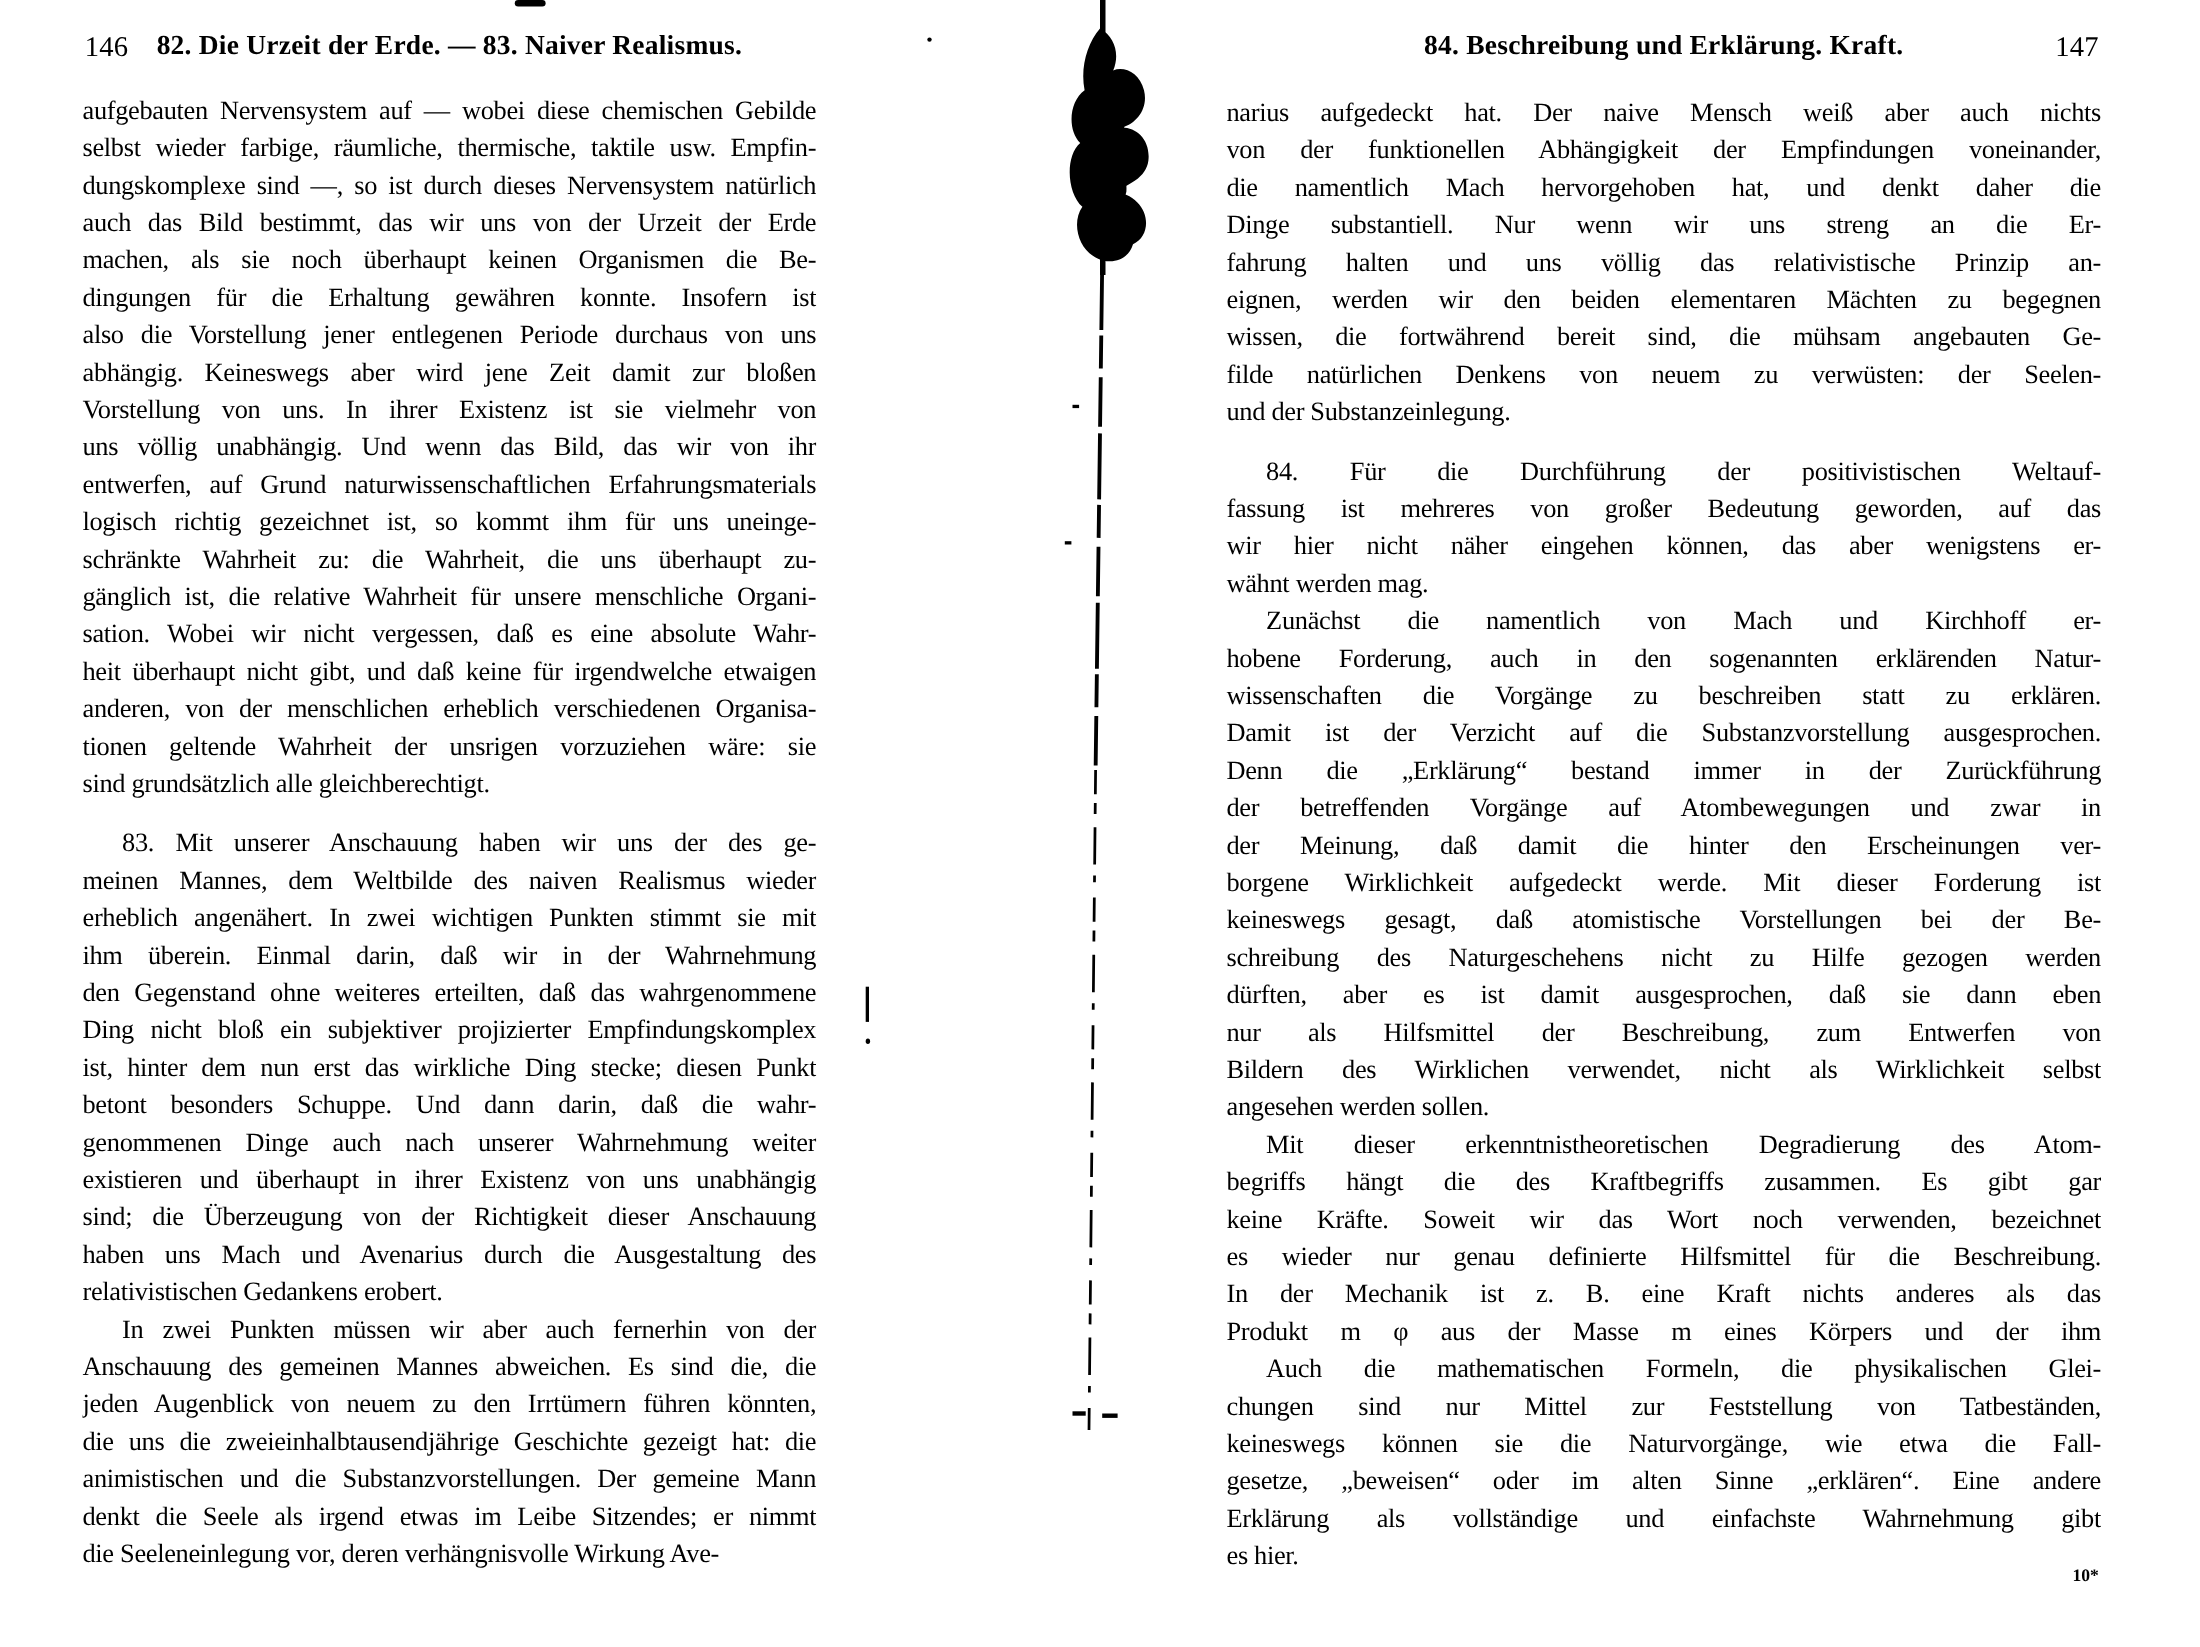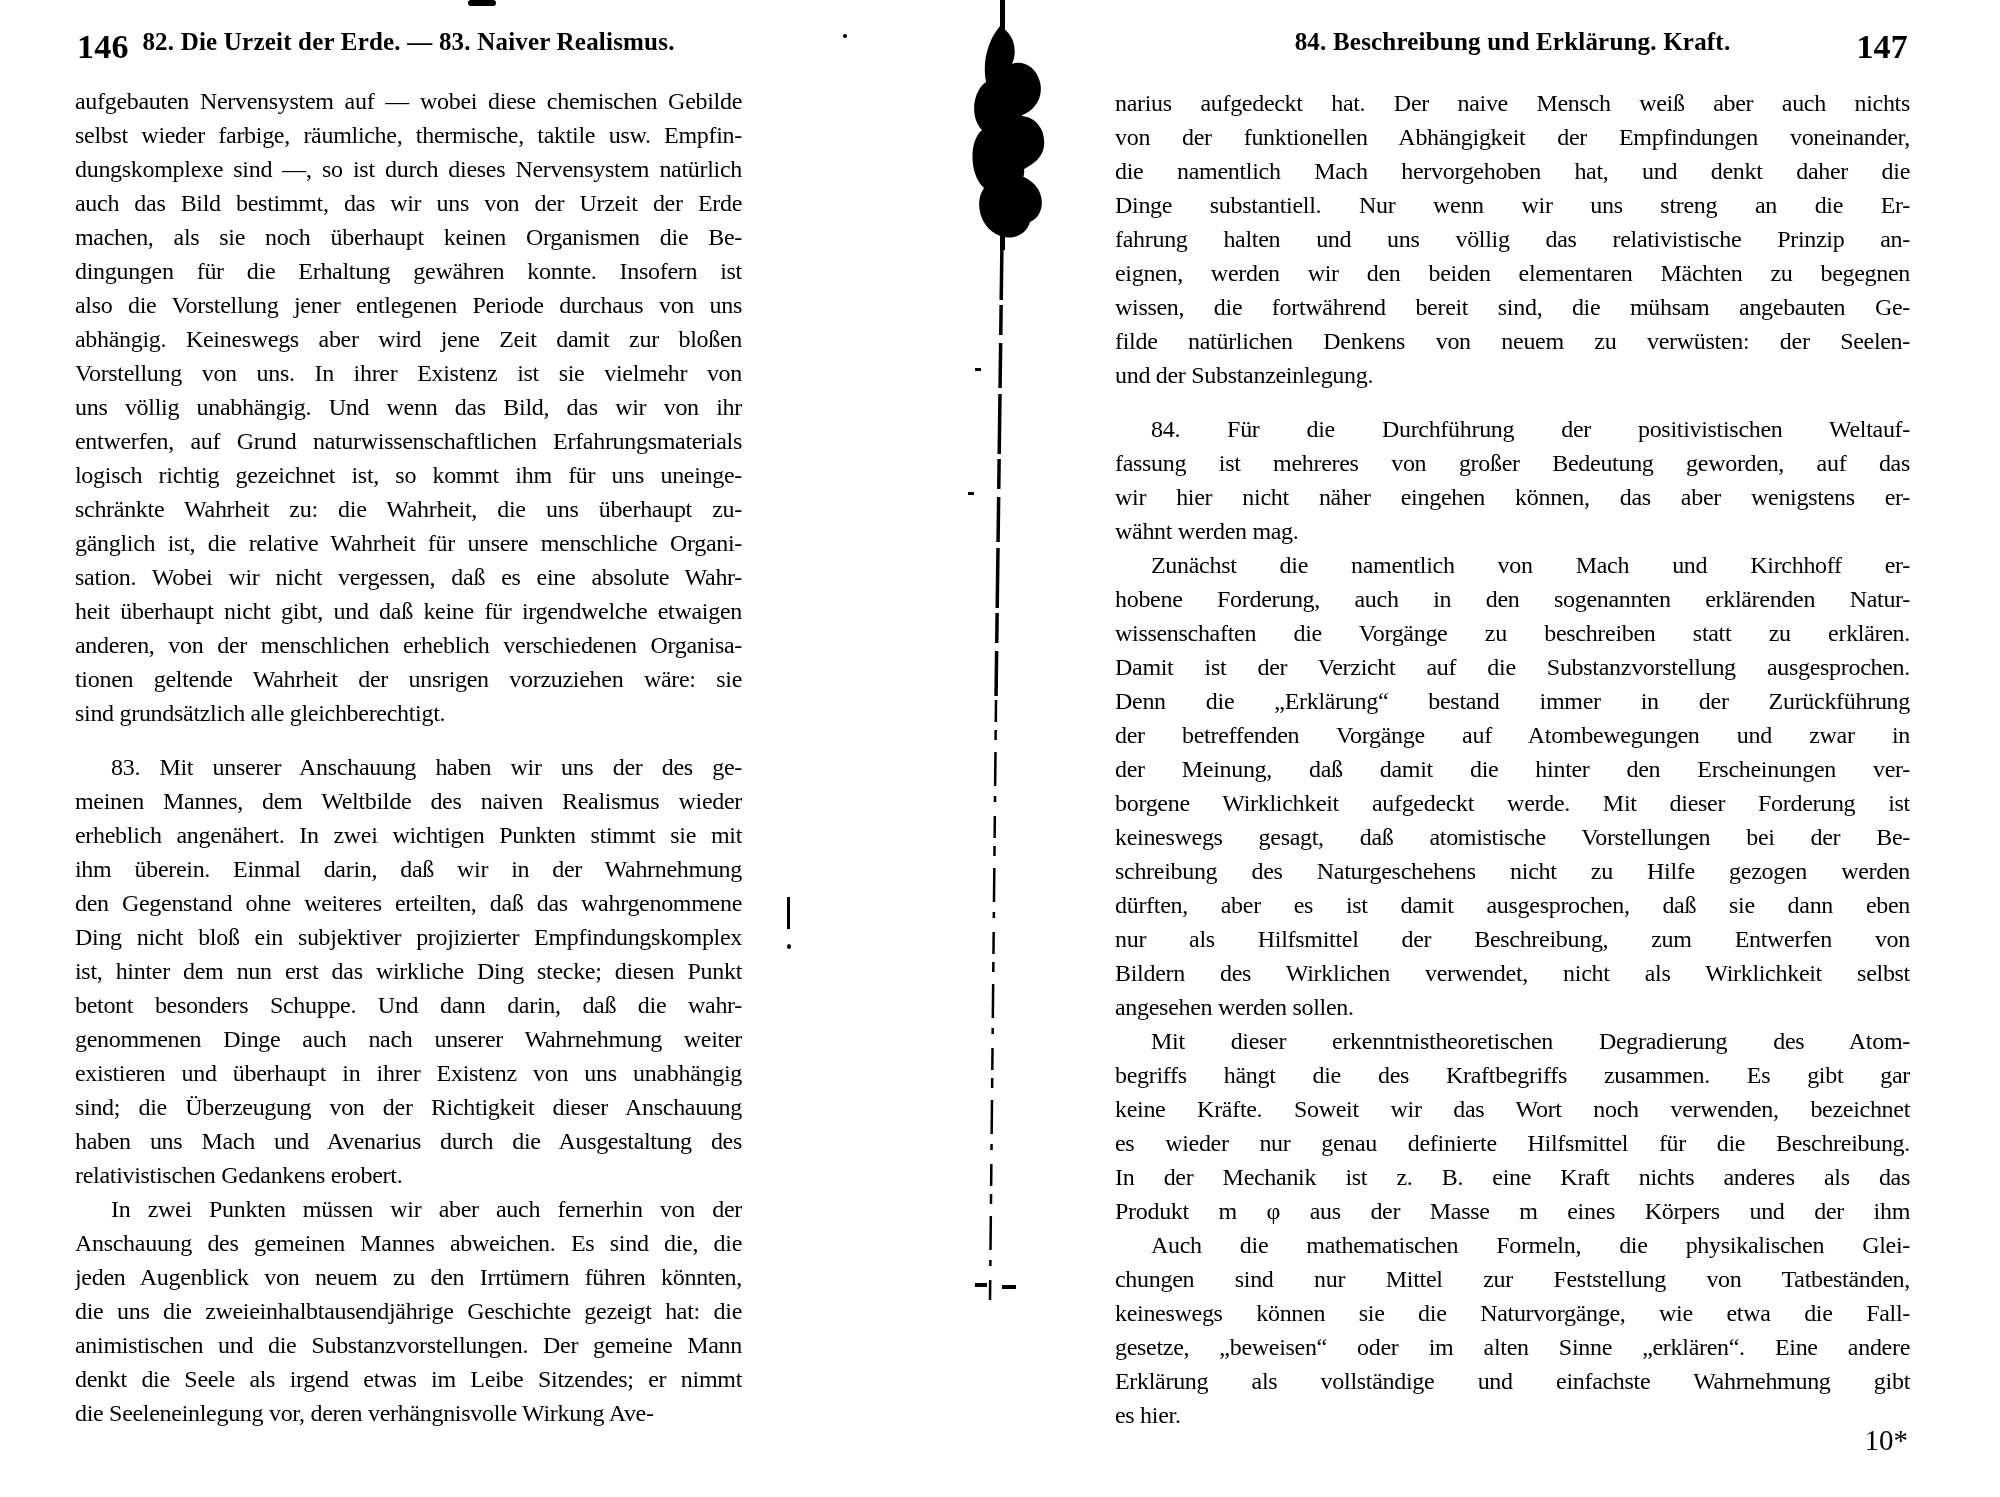--- a/index.html
+++ b/index.html
@@ -6,42 +6,42 @@
   body {
     width:2000px; height:1497px;
     background:#ffffff;
     position:relative;
     font-family:"Liberation Serif","DejaVu Serif",serif;
     color:#000;
     overflow:hidden;
   }
   .running-header { position:absolute; top:28px; height:40px; font-size:25px; font-weight:bold; letter-spacing:0.2px; }
   .running-header .htitle { display:block; text-align:center; }
-  .pgnum { position:absolute; top:0; font-size:34px; font-weight:bold; }
+  .pgnum { position:absolute; top:0; font-size:26px; font-weight:normal; }
   .pgnum.left-n { left:2px; }
   .pgnum.right-n { right:2px; }
 
   .textblock { position:absolute; font-size:24px; font-weight:normal; }
   .para { margin:0; }
   .para.gap { margin-top:20px; }
   .para.indent .line:first-child { text-indent:36px; }
   .line {
     height:34px; line-height:34px;
     text-align:justify; text-align-last:justify;
     letter-spacing:-0.3px;
     overflow:hidden; white-space:normal;
   }
   .line.last { text-align-last:left; }
 
   #left-body  { left:75px;  top:84px; width:667px; }
   #right-body { left:1115px; top:86px; width:795px; }
   #left-header  { left:75px;  width:667px; }
   #right-header { left:1115px; width:795px; }
 
-  .signature { position:absolute; left:1115px; top:1424px; width:793px; text-align:right; font-size:29px; font-weight:normal; }
+  .signature { position:absolute; left:1115px; top:1424px; width:793px; text-align:right; font-size:16px; font-weight:bold; }
 
   .speck { position:absolute; background:#000; }
   svg.gutter { position:absolute; left:930px; top:0; }
 </style>
 </head>
 <body>
 
 <div class="running-header" id="left-header">
   <span class="pgnum left-n">146</span>
   <span class="htitle">82. Die Urzeit der Erde. — 83. Naiver Realismus.</span>

